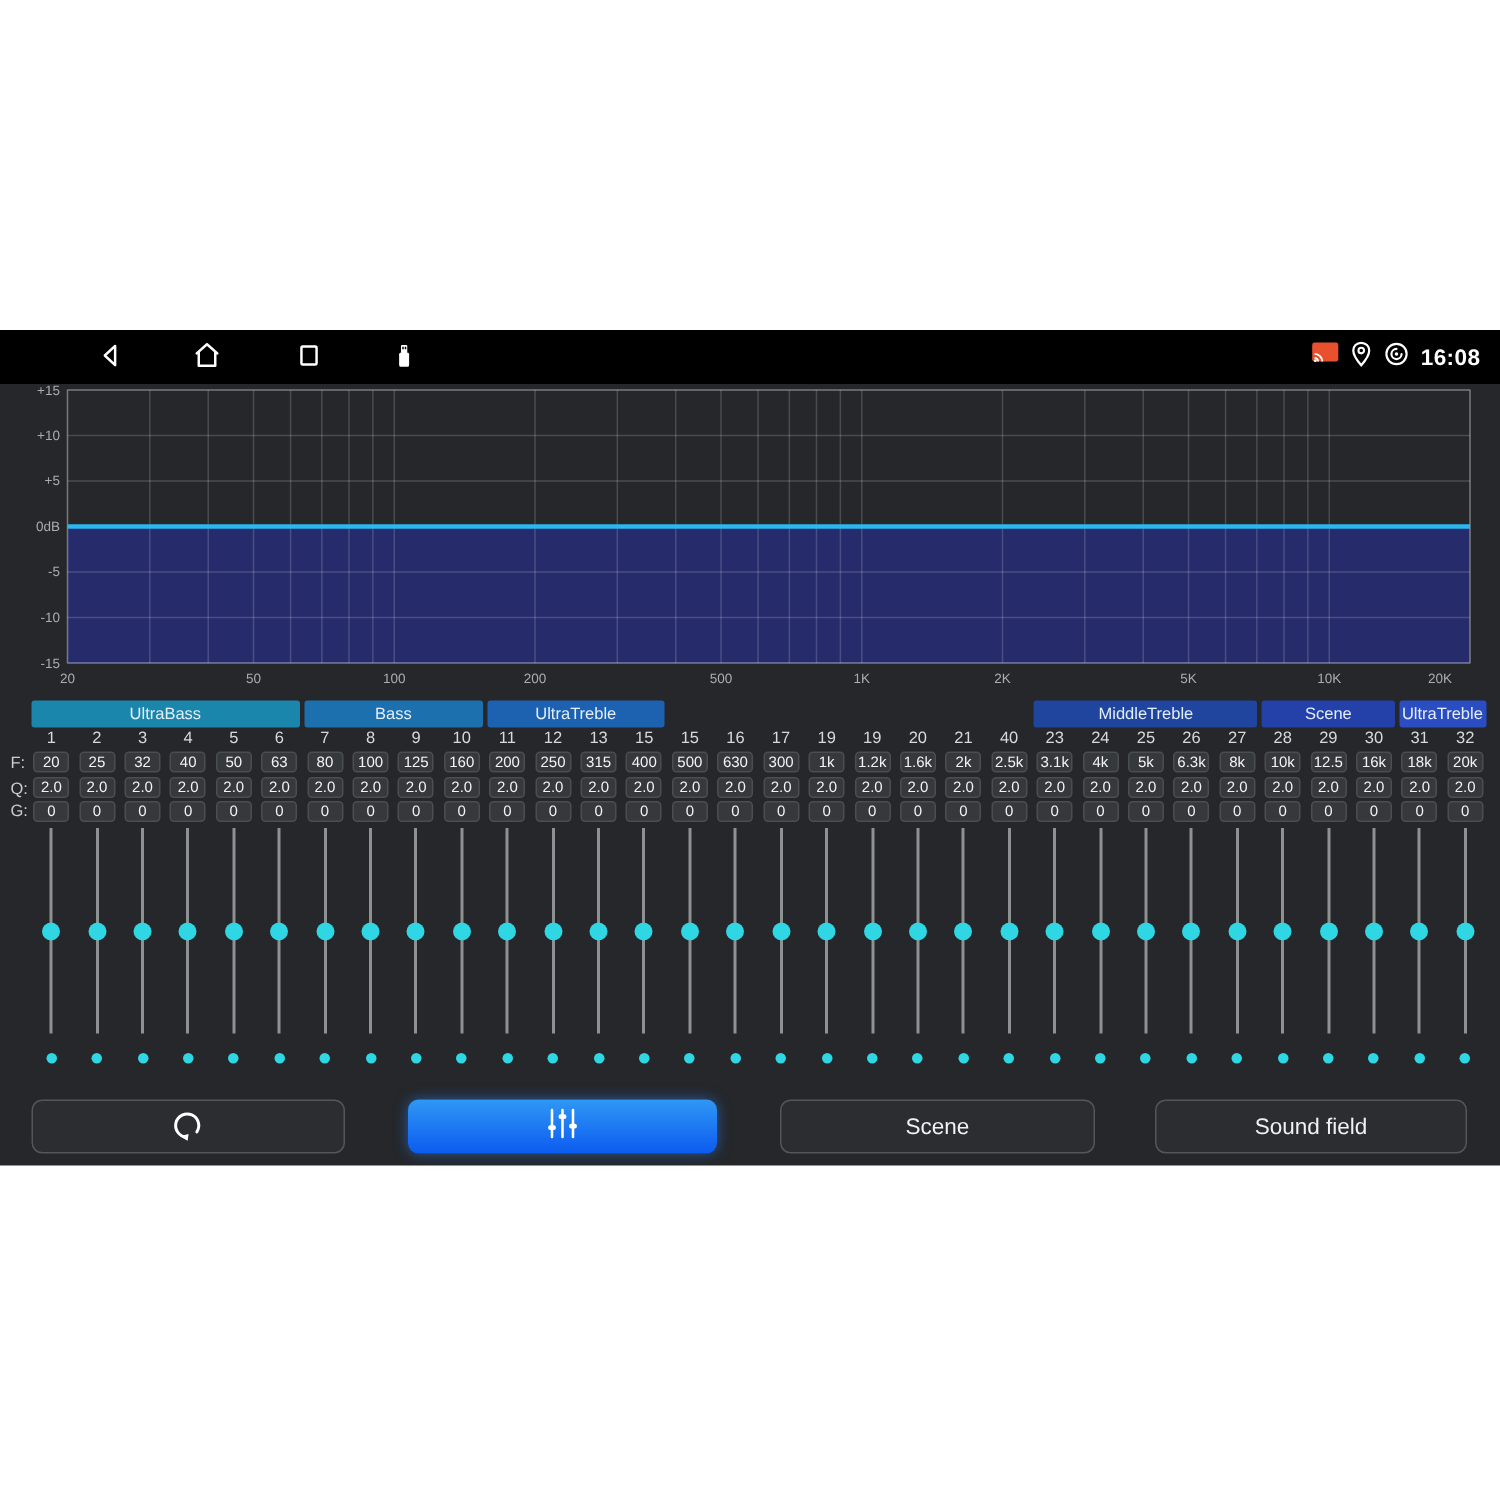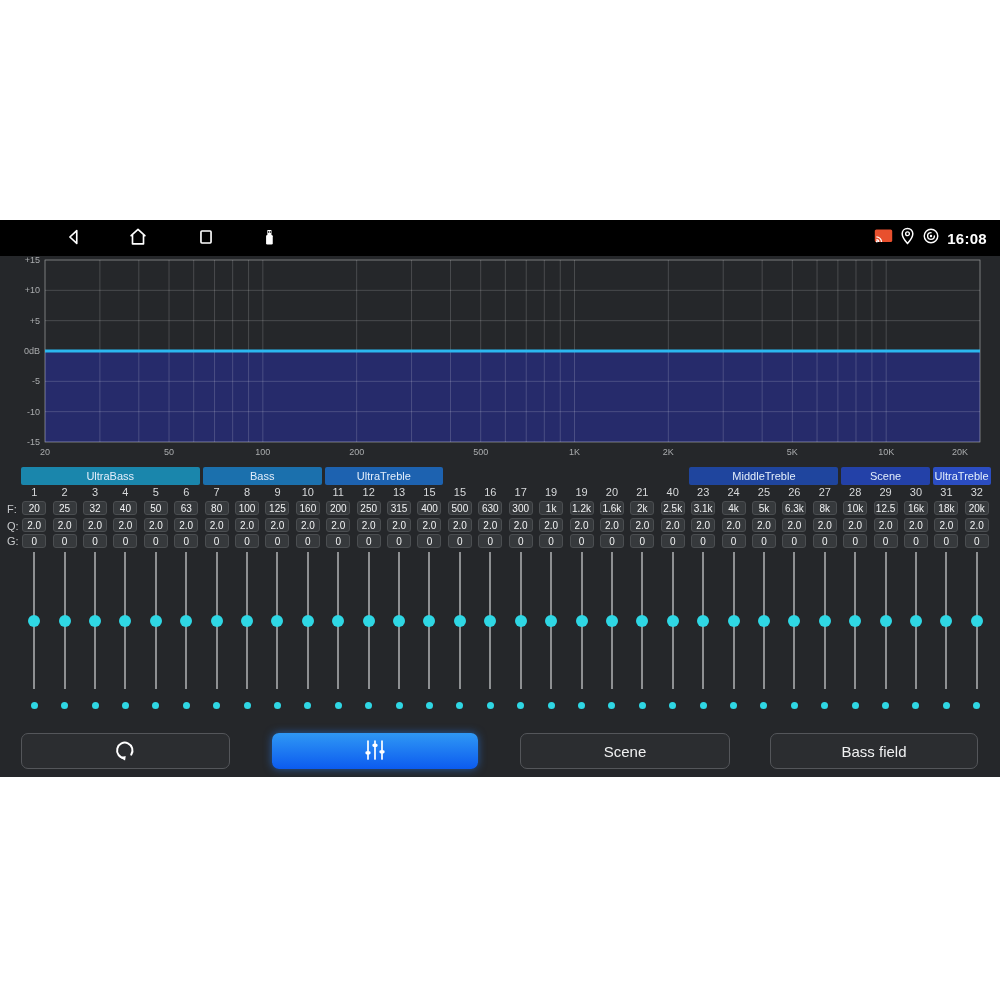--- a/index.html
+++ b/index.html
@@ -504,18 +504,18 @@
             <rect x="2.4" y="12.2" width="5.2" height="3.2" rx="1.4" fill="#fff"></rect>
             <rect x="9.4" y="4.8" width="5.2" height="3.2" rx="1.4" fill="#fff"></rect>
             <rect x="16.4" y="11.2" width="5.2" height="3.2" rx="1.4" fill="#fff"></rect>
           </svg>
         </span>
       </div>
       <div class="btn" style="left:520px;width:210px">
         <span>Scene</span>
       </div>
       <div class="btn" style="left:770px;width:208px">
-        <span>Bass field</span>
+        <span>Sound field</span>
       </div>
     </div>
 
   </div>
 </div>
 
 </body></html>

